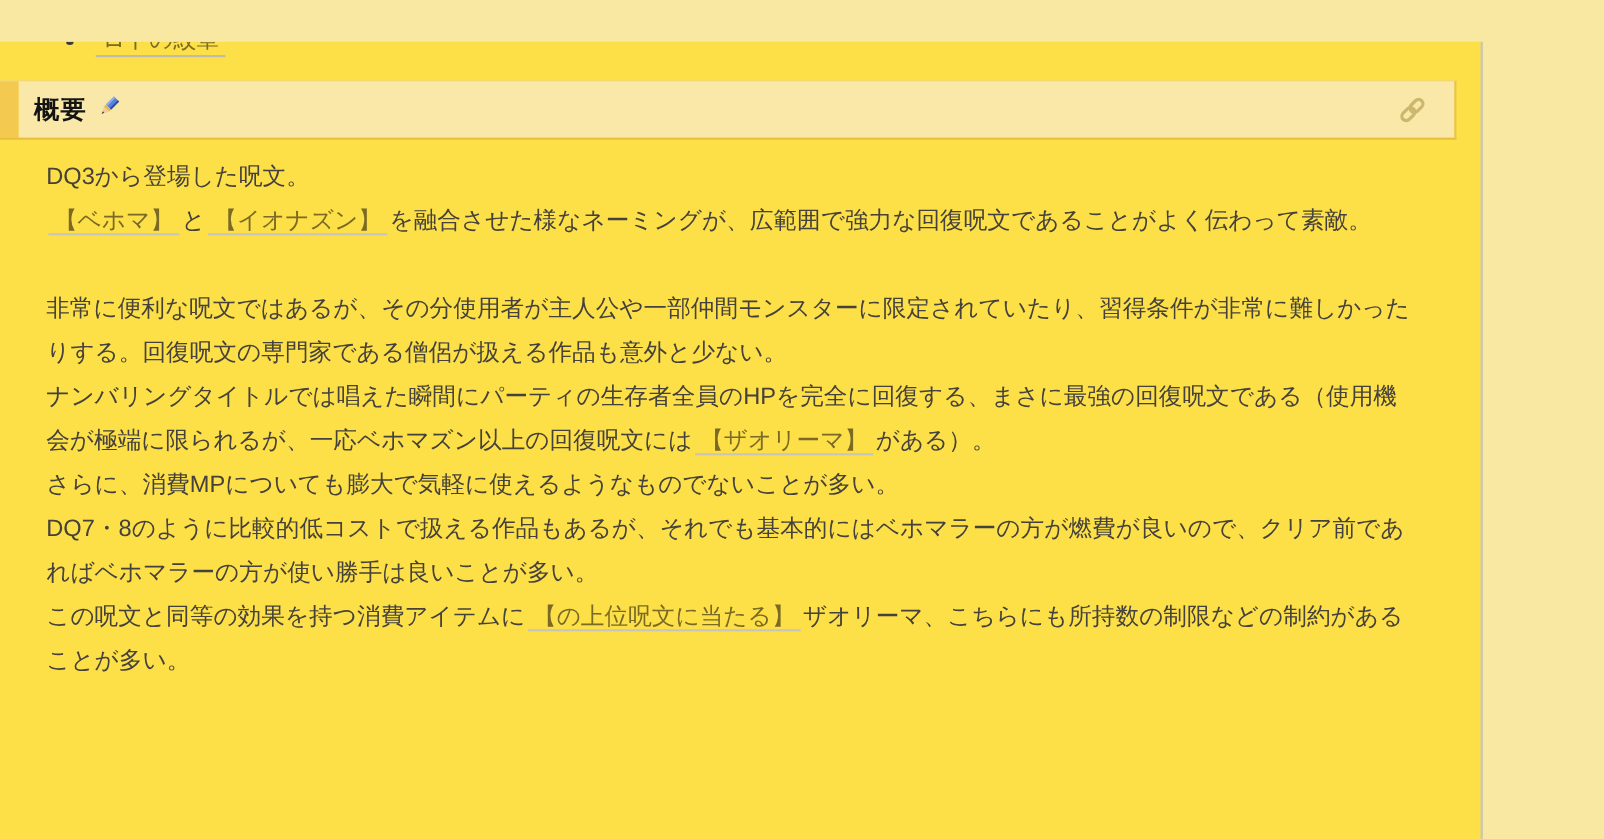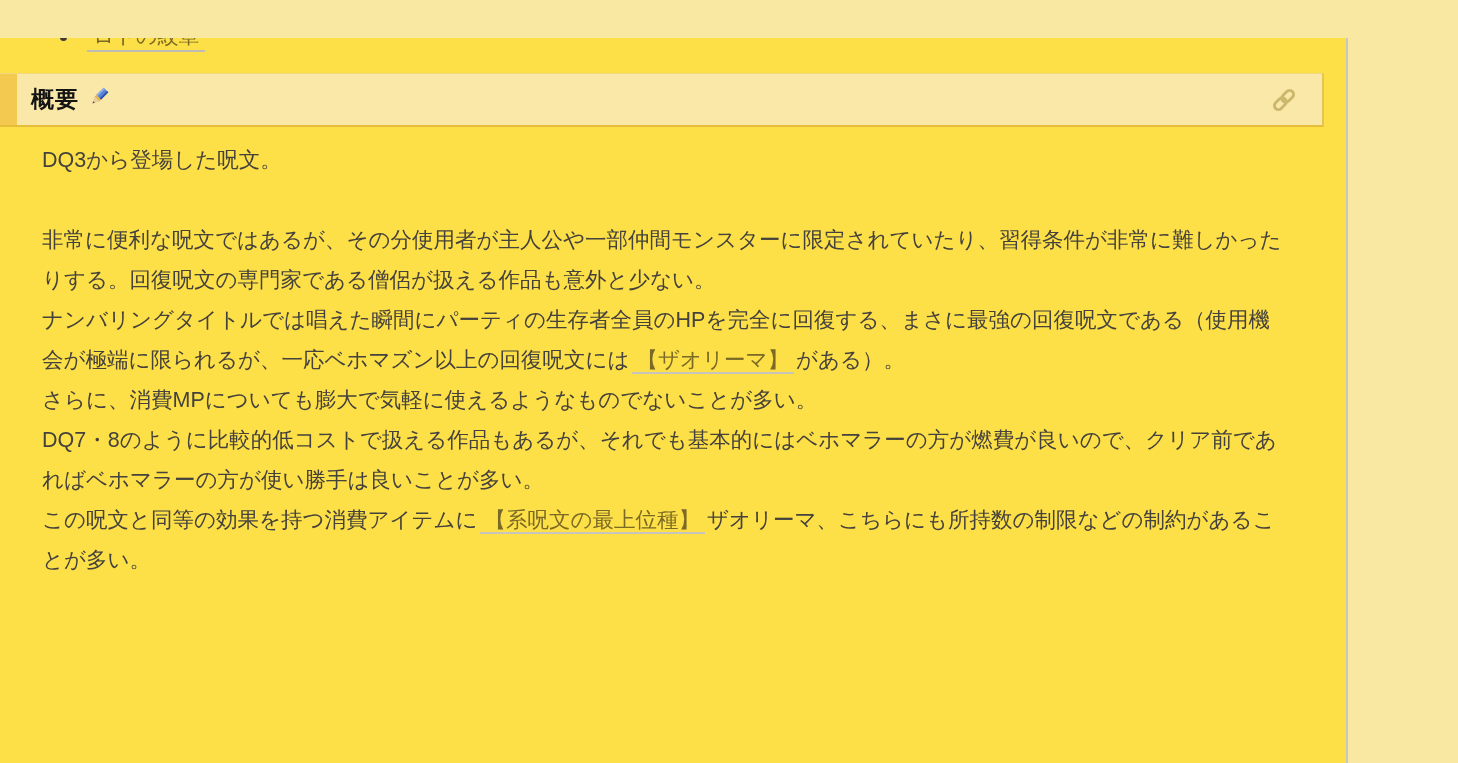--- a/index.html
+++ b/index.html
@@ -142,23 +142,24 @@
             <rect x="10.7" y="8.6" width="11.5" height="6.8" rx="3.4"></rect>
           </g>
         </svg>
       </span>
     </div>
   </div>
 
   <div class="article" id="article-root">
       <div class="para-group">
         <div class="text-line"><span>DQ3から登場した呪文。</span></div>
+        <div class="text-line"><a href="#" class="wiki-link">【ベホマ】</a><span>と</span><a href="#" class="wiki-link">【イオナズン】</a><span>を融合させた様なネーミングが、広範囲で強力な回復呪文であることがよく伝わって素敵。</span></div>
       </div>
       <div class="para-group">
         <div class="text-line"><span>非常に便利な呪文ではあるが、その分使用者が主人公や一部仲間モンスターに限定されていたり、習得条件が非常に難しかったりする。回復呪文の専門家である僧侶が扱える作品も意外と少ない。</span></div>
         <div class="text-line"><span>ナンバリングタイトルでは唱えた瞬間にパーティの生存者全員のHPを完全に回復する、まさに最強の回復呪文である（使用機会が極端に限られるが、一応ベホマズン以上の回復呪文には</span><a href="#" class="wiki-link">【ザオリーマ】</a><span>がある）。</span></div>
         <div class="text-line"><span>さらに、消費MPについても膨大で気軽に使えるようなものでないことが多い。</span></div>
         <div class="text-line"><span>DQ7・8のように比較的低コストで扱える作品もあるが、それでも基本的にはベホマラーの方が燃費が良いので、クリア前であればベホマラーの方が使い勝手は良いことが多い。</span></div>
-        <div class="text-line"><span>この呪文と同等の効果を持つ消費アイテムに</span><a href="#" class="wiki-link">【系呪文の最上位種】</a><span>ザオリーマ、こちらにも所持数の制限などの制約があることが多い。</span></div>
+        <div class="text-line"><span>この呪文と同等の効果を持つ消費アイテムに</span><a href="#" class="wiki-link">【の上位呪文に当たる】</a><span>ザオリーマ、こちらにも所持数の制限などの制約があることが多い。</span></div>
       </div>
     </div>
 
 </div>
 
 </body></html>

